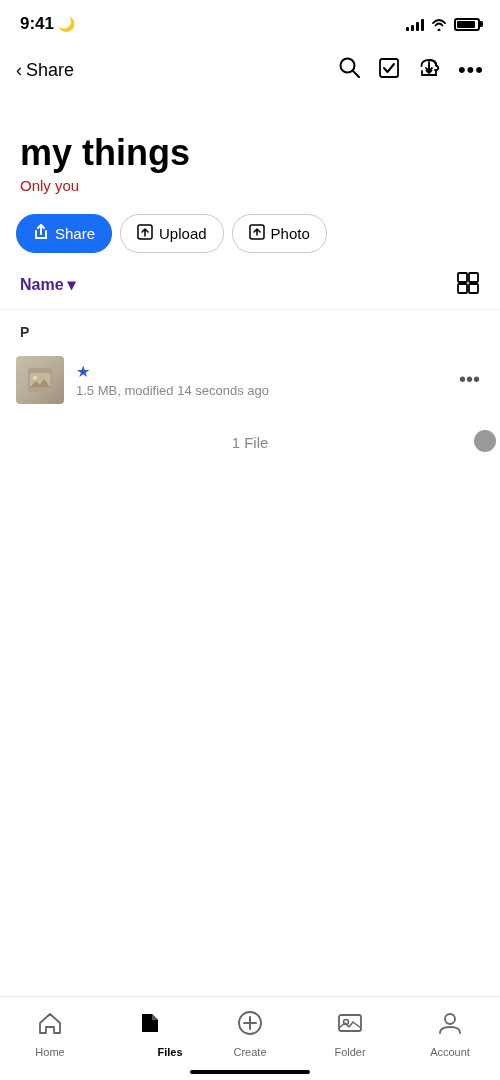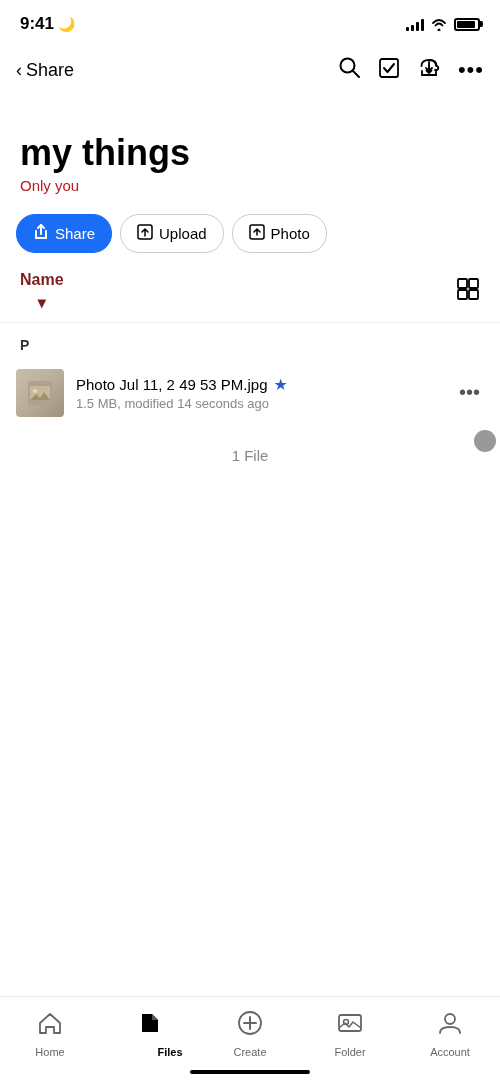--- a/index.html
+++ b/index.html
@@ -152,23 +152,22 @@
       justify-content: space-between;
       padding: 10px 20px;
       border-bottom: 1px solid #f0f0f0;
     }
     .sort-label {
       display: flex;
       align-items: center;
       gap: 4px;
       font-size: 16px;
       font-weight: 600;
-      color: #7f1d1d;
+      color: #4c1d95;
       cursor: pointer;
-      flex-direction: column;
     }
 
     
     .section-label {
       padding: 14px 20px 6px 20px;
       font-size: 14px;
       font-weight: 600;
       color: #333;
     }
 
@@ -415,21 +414,20 @@
       <svg width="30" height="30" viewBox="0 0 30 30" fill="none">
         <rect x="3" y="3" width="24" height="24" rx="2" fill="#b0a090"></rect>
         <rect x="5" y="8" width="20" height="14" rx="1" fill="#c8b89a"></rect>
         <circle cx="10" cy="13" r="2" fill="#e8d8c0"></circle>
         <path d="M5 22 L11 16 L15 20 L19 14 L25 22Z" fill="#a09070"></path>
       </svg>
     </div>
   </div>
   <div class="file-info">
     <div class="file-name-row">
-      <span class="file-name">Photo Jul 11, 2 49 53 PM.jpg</span>
       <span class="star-icon">★</span>
     </div>
     <div class="file-meta">
       <span>1.5 MB</span><span>, </span><span>modified 14 seconds ago</span>
     </div>
   </div>
   <span class="file-more">•••</span>
 </div>
 
 <div class="file-count">1 File</div>

